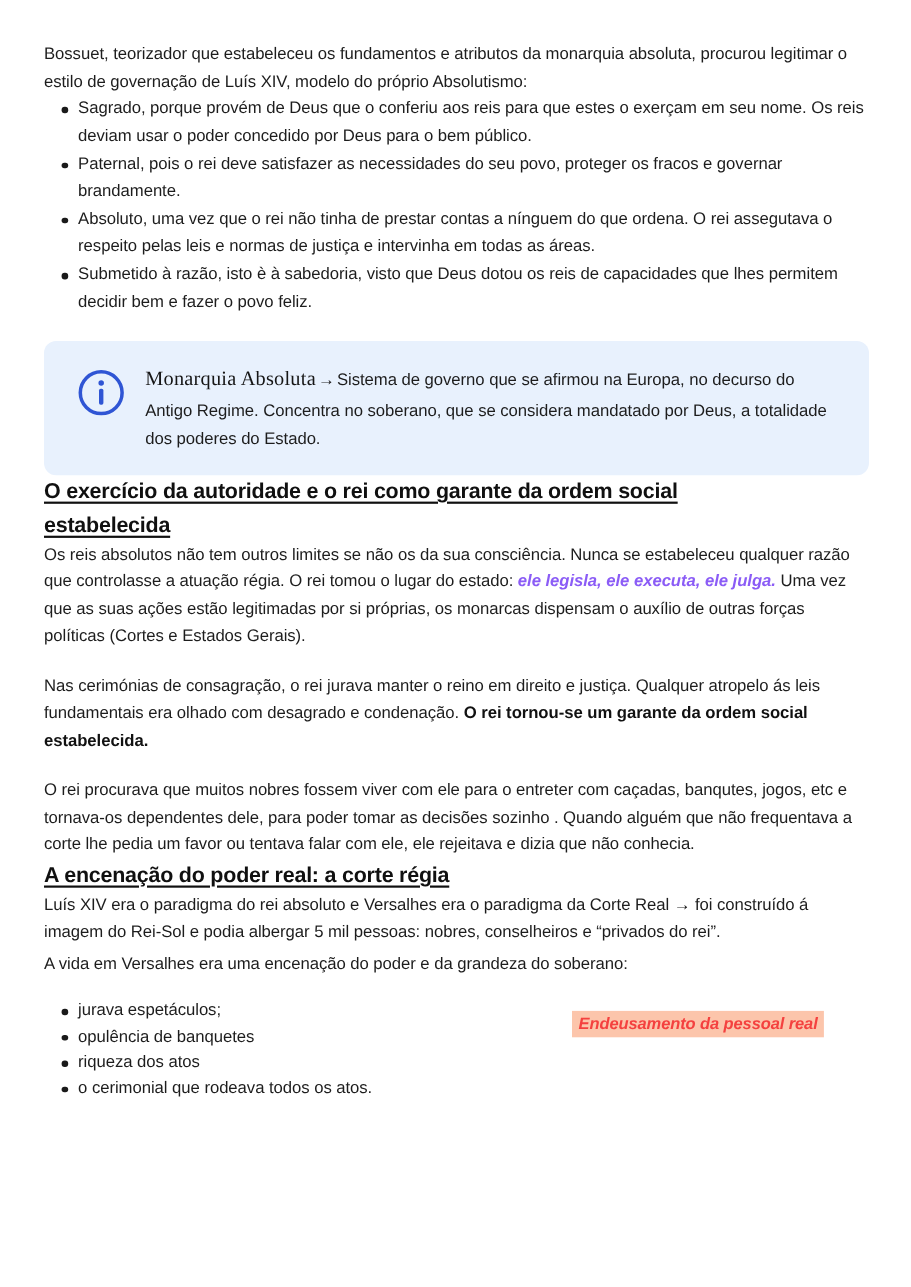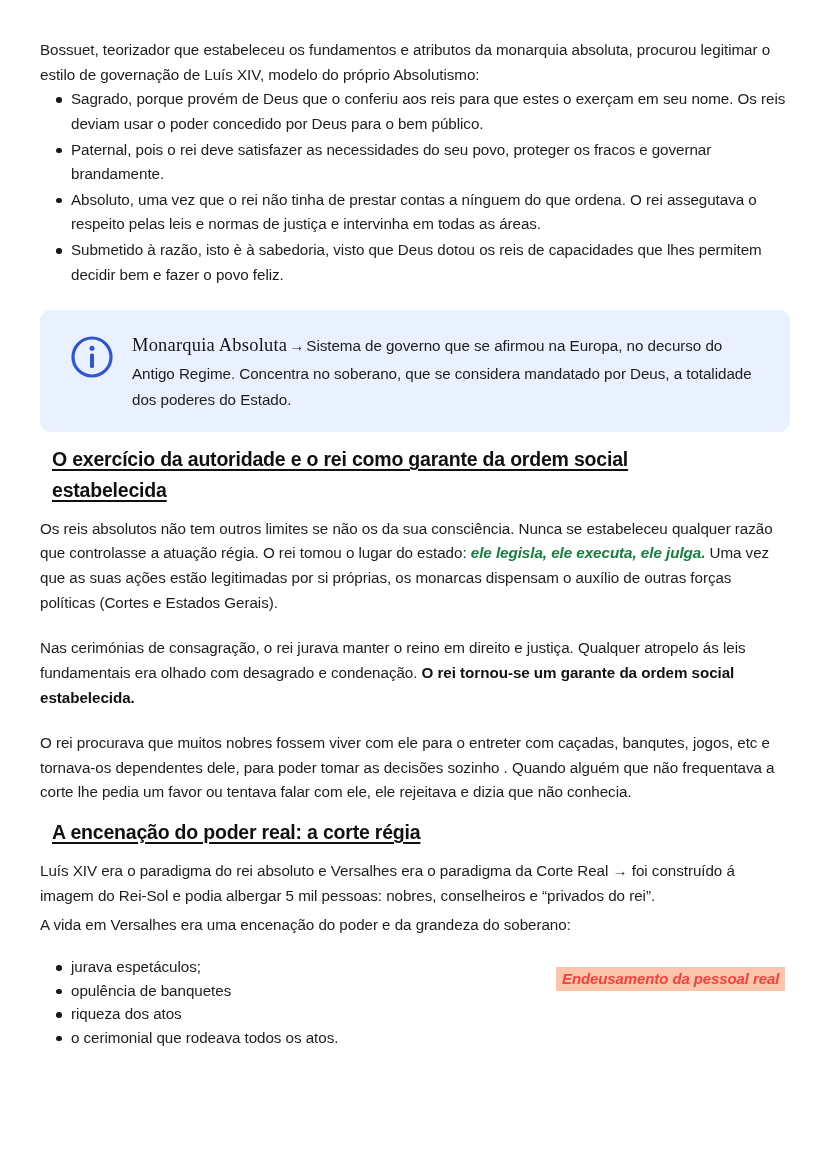--- a/index.html
+++ b/index.html
@@ -87,58 +87,58 @@
   .term {
     font-family: "Liberation Serif", serif;
     font-size: 18.5px;
     color: #161616;
     letter-spacing: 0.2px;
   }
   .arrow { padding: 0 2px; }
 
   
   h2.section-title {
-    margin: 12px;
+    margin: 0;
     font-size: 19.5px;
     font-weight: bold;
     color: #101010;
     letter-spacing: -0.2px;
     line-height: 1.55;
   }
   h2.section-title span.u {
     text-decoration: underline;
     text-underline-offset: 3px;
     text-decoration-thickness: 2px;
   }
   .title-block-1 { margin-top: 62px; margin-bottom: 26px; width: 660px; }
   .title-block-2 { margin-top: 43px; margin-bottom: 22px; }
 
   
   .red-em {
-    color: #15803d;
+    color: #8b5cf6;
     font-weight: bold;
     font-style: italic;
   }
   .bold-em {
     font-weight: bold;
     color: #111111;
   }
 
   .para + .para { margin-top: 21px; }
 
   
   .final-area {
     position: relative;
     margin-top: 4px;
   }
   ul.bullets.tight li { margin-bottom: 0px; line-height: 1.55; }
 
   .annotation {
     position: absolute;
-    left: 516px;
+    left: 480px;
     top: 54px;
     background: #fcc5ab;
     color: #f4413f;
     font-weight: bold;
     font-style: italic;
     font-size: 15px;
     letter-spacing: -0.1px;
     padding: 3px 6px 4px 6px;
     white-space: nowrap;
   }

